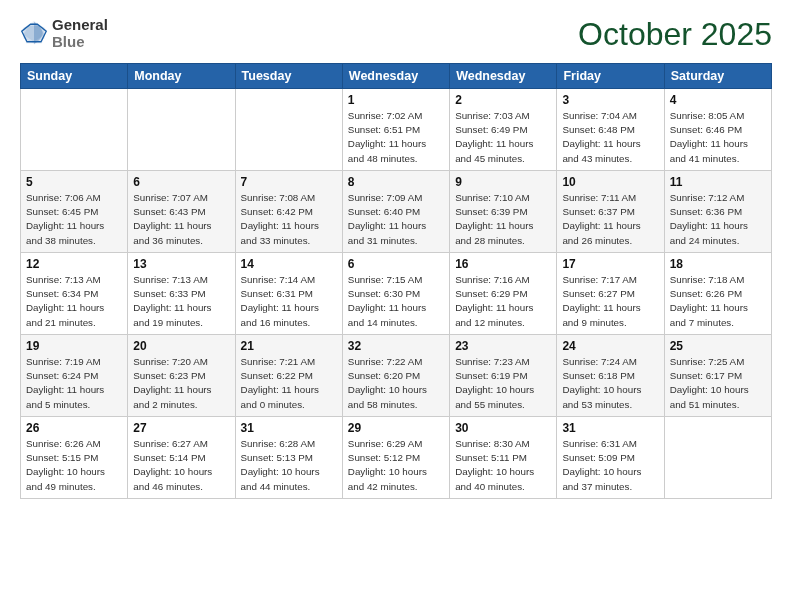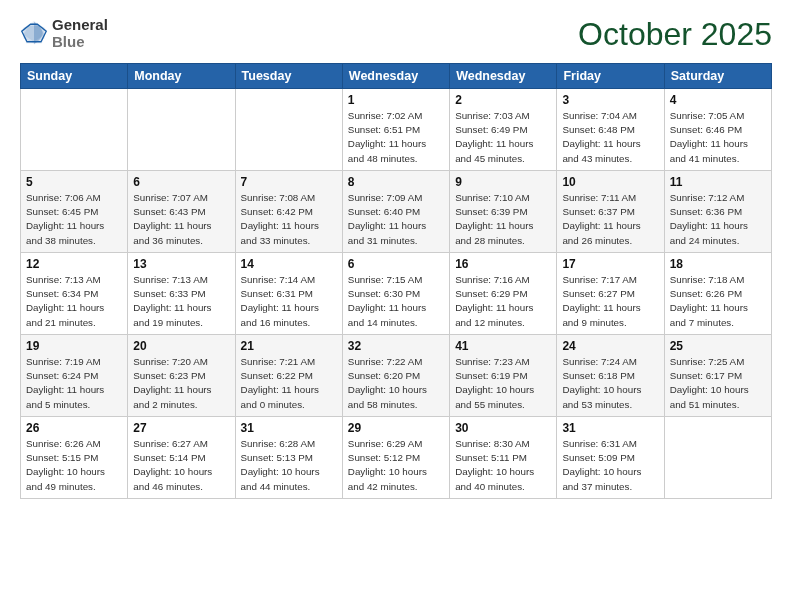--- a/index.html
+++ b/index.html
@@ -143,21 +143,21 @@
           </td>
           <td>
             <div class="day-num">3</div>
             <div class="day-info">Sunrise: 7:04 AM
 Sunset: 6:48 PM
 Daylight: 11 hours
 and 43 minutes.</div>
           </td>
           <td>
             <div class="day-num">4</div>
-            <div class="day-info">Sunrise: 7:05 AM
+            <div class="day-info">Sunrise: 8:05 AM
 Sunset: 6:46 PM
 Daylight: 11 hours
 and 41 minutes.</div>
           </td>
         </tr>
         <tr>
           <td>
             <div class="day-num">5</div>
             <div class="day-info">Sunrise: 7:06 AM
 Sunset: 6:45 PM
@@ -281,21 +281,21 @@
 and 0 minutes.</div>
           </td>
           <td>
             <div class="day-num">32</div>
             <div class="day-info">Sunrise: 7:22 AM
 Sunset: 6:20 PM
 Daylight: 10 hours
 and 58 minutes.</div>
           </td>
           <td>
-            <div class="day-num">41</div>
+            <div class="day-num">23</div>
             <div class="day-info">Sunrise: 7:23 AM
 Sunset: 6:19 PM
 Daylight: 10 hours
 and 55 minutes.</div>
           </td>
           <td>
             <div class="day-num">24</div>
             <div class="day-info">Sunrise: 7:24 AM
 Sunset: 6:18 PM
 Daylight: 10 hours

